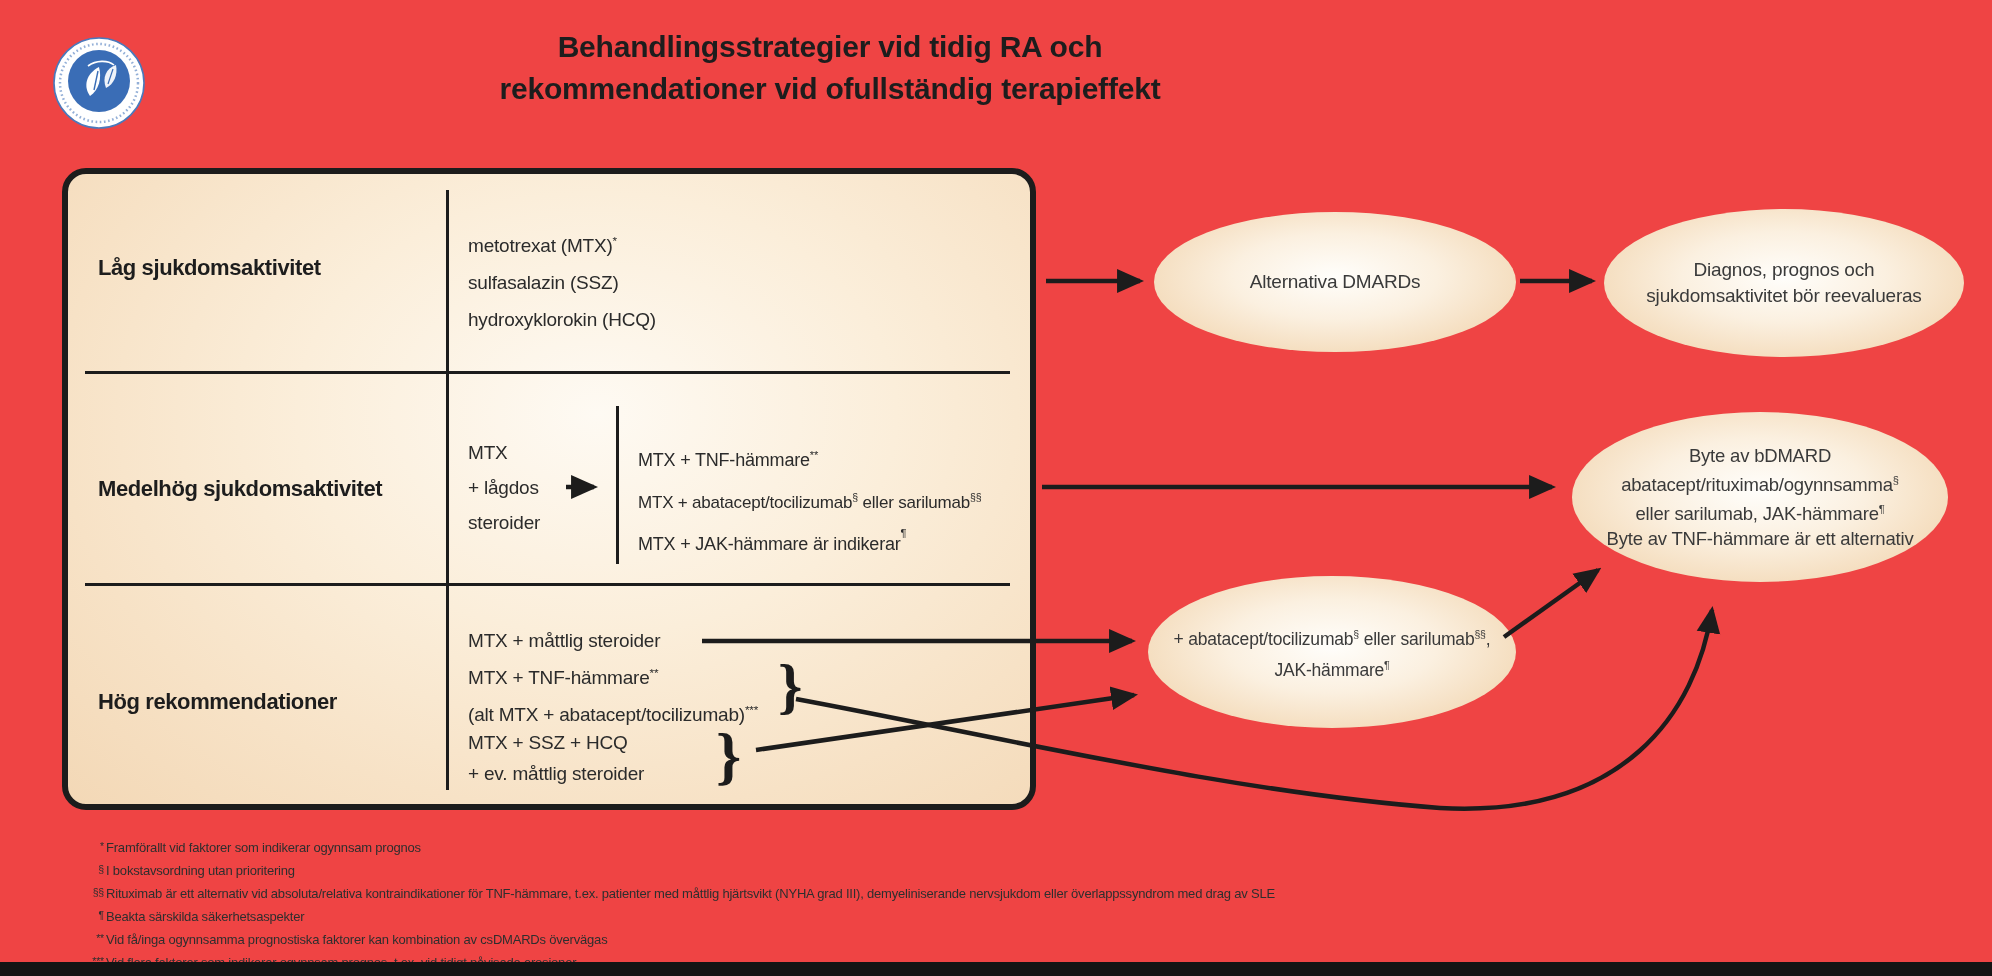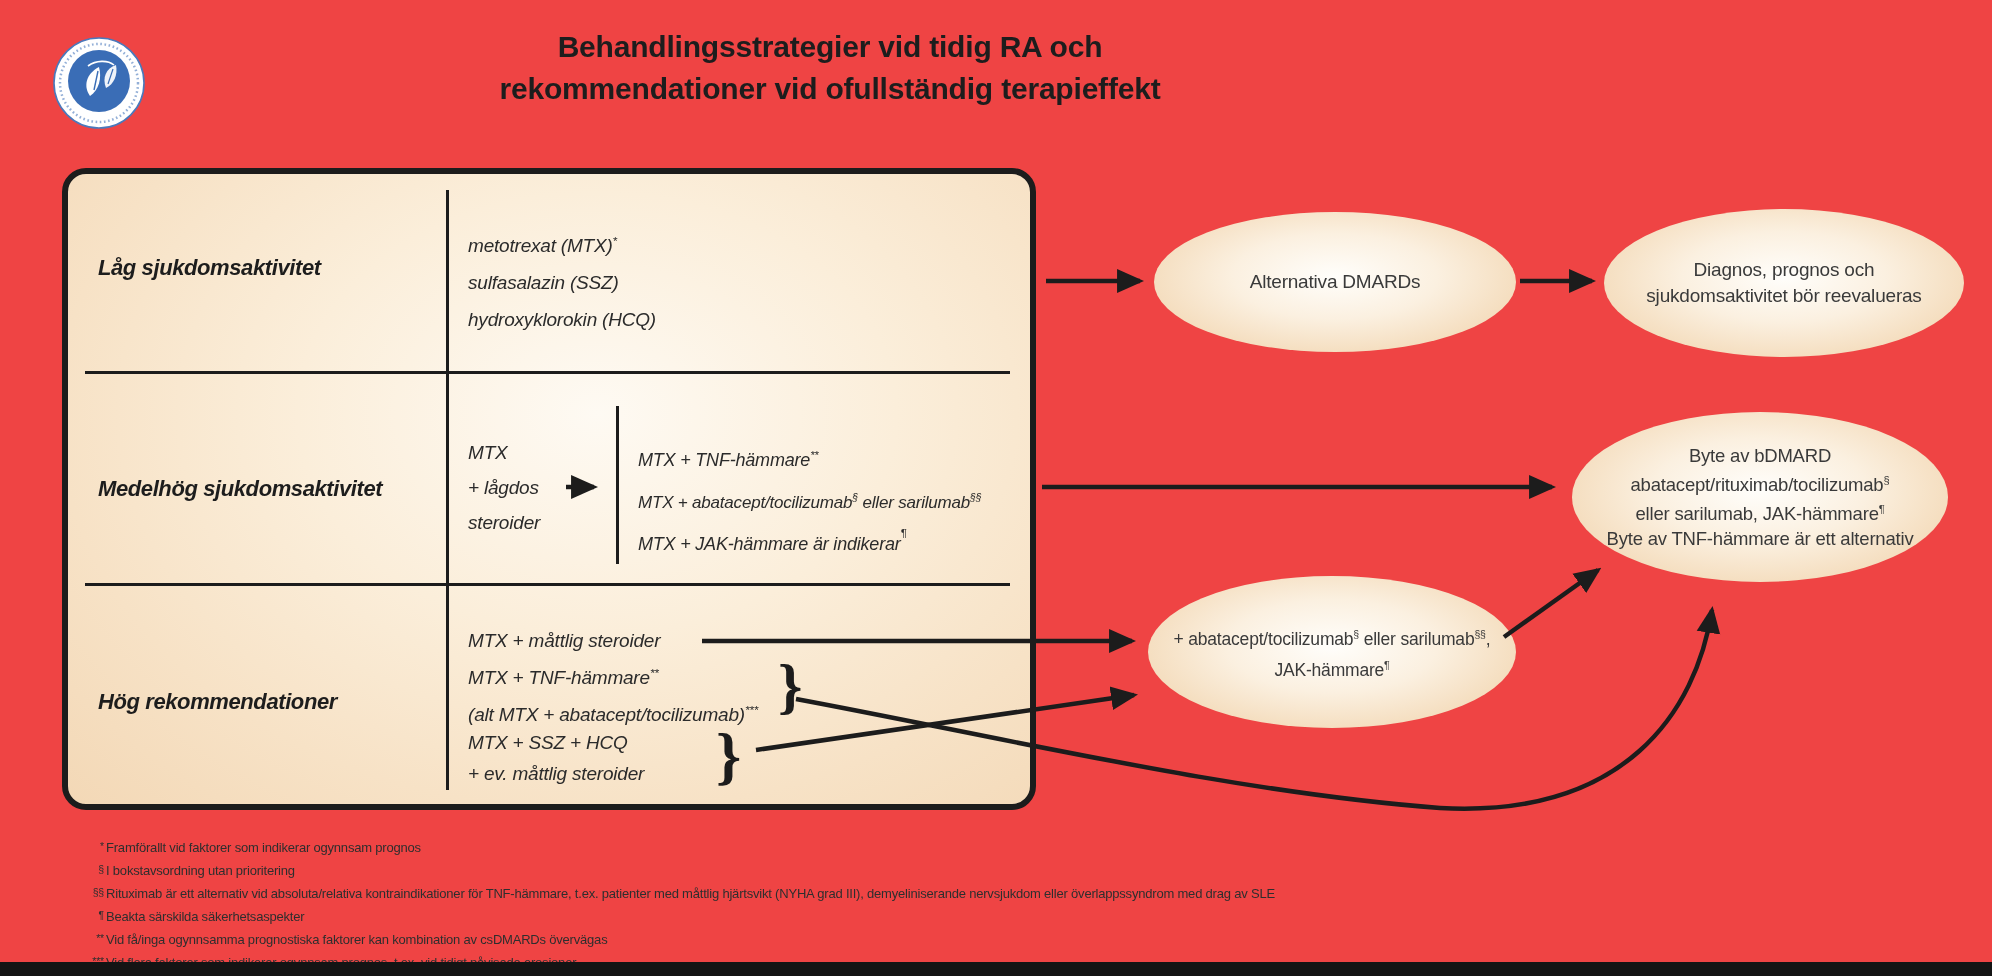--- a/index.html
+++ b/index.html
@@ -9,22 +9,22 @@
   
   .title{left:300px;top:26px;width:1060px;text-align:center;font-weight:bold;
          font-size:30px;line-height:42px;color:#1d1d1d;}
   
   .logo{left:50px;top:34px;width:98px;height:98px;}
   
   .main-box{left:62px;top:168px;width:962px;height:630px;border:6px solid #1c1c1c;border-radius:24px;
             background:radial-gradient(ellipse at 55% 38%, #fefaf3 0%, #fbeeda 40%, #f7e2c6 72%, #f3d8b6 100%);}
   .sep{background:#1c1c1c;height:3px;}
   .vline{background:#1c1c1c;width:3px;}
-  .row-label{font-weight:bold;font-size:22px;color:#1d1d1d;letter-spacing:-0.4px;font-style:italic;}
-  .cell{font-size:19px;color:#2b2b2b;white-space:nowrap;font-style:italic;}
+  .row-label{font-weight:bold;font-size:22px;color:#1d1d1d;letter-spacing:-0.4px;}
+  .cell{font-size:19px;color:#2b2b2b;white-space:nowrap;}
   .cell sup{font-size:0.62em;}
   .small-fit{font-size:17px;}
   .brace{font-family:"Liberation Serif",serif;font-weight:bold;color:#1c1c1c;line-height:1;}
   
   .ell{border-radius:50%;display:flex;align-items:center;justify-content:center;text-align:center;
        background:radial-gradient(ellipse at 50% 46%, #fffefb 0%, #fbf0e0 40%, #f4dcbc 75%, #eac79b 100%);
        color:#3a3a3a;font-size:19px;line-height:26px;}
   .ell sup{font-size:0.6em;}
   
   .footnotes{left:66px;top:838px;width:1880px;font-size:13px;color:#2e2e2e;}
@@ -102,21 +102,21 @@
   <div class="abs ell" style="left:1604px;top:209px;width:360px;height:148px;">
     <div>
       <div>Diagnos, prognos och</div>
       <div>sjukdomsaktivitet bör reevalueras</div>
     </div>
   </div>
 
   <div class="abs ell" style="left:1572px;top:412px;width:376px;height:170px;font-size:18.5px;line-height:25px;">
     <div>
       <div>Byte av bDMARD</div>
-      <div><span>abatacept/rituximab/tocilizumab</span><sup>§</sup></div>
+      <div><span>abatacept/rituximab/ogynnsamma</span><sup>§</sup></div>
       <div><span>eller sarilumab, JAK-hämmare</span><sup>¶</sup></div>
       <div>Byte av TNF-hämmare är ett alternativ</div>
     </div>
   </div>
 
   <div class="abs ell" style="left:1148px;top:576px;width:368px;height:152px;font-size:17.5px;line-height:26px;">
     <div>
       <div><span>+ abatacept/tocilizumab</span><sup>§</sup><span> eller sarilumab</span><sup>§§</sup><span>,</span></div>
       <div><span>JAK-hämmare</span><sup>¶</sup></div>
     </div>

